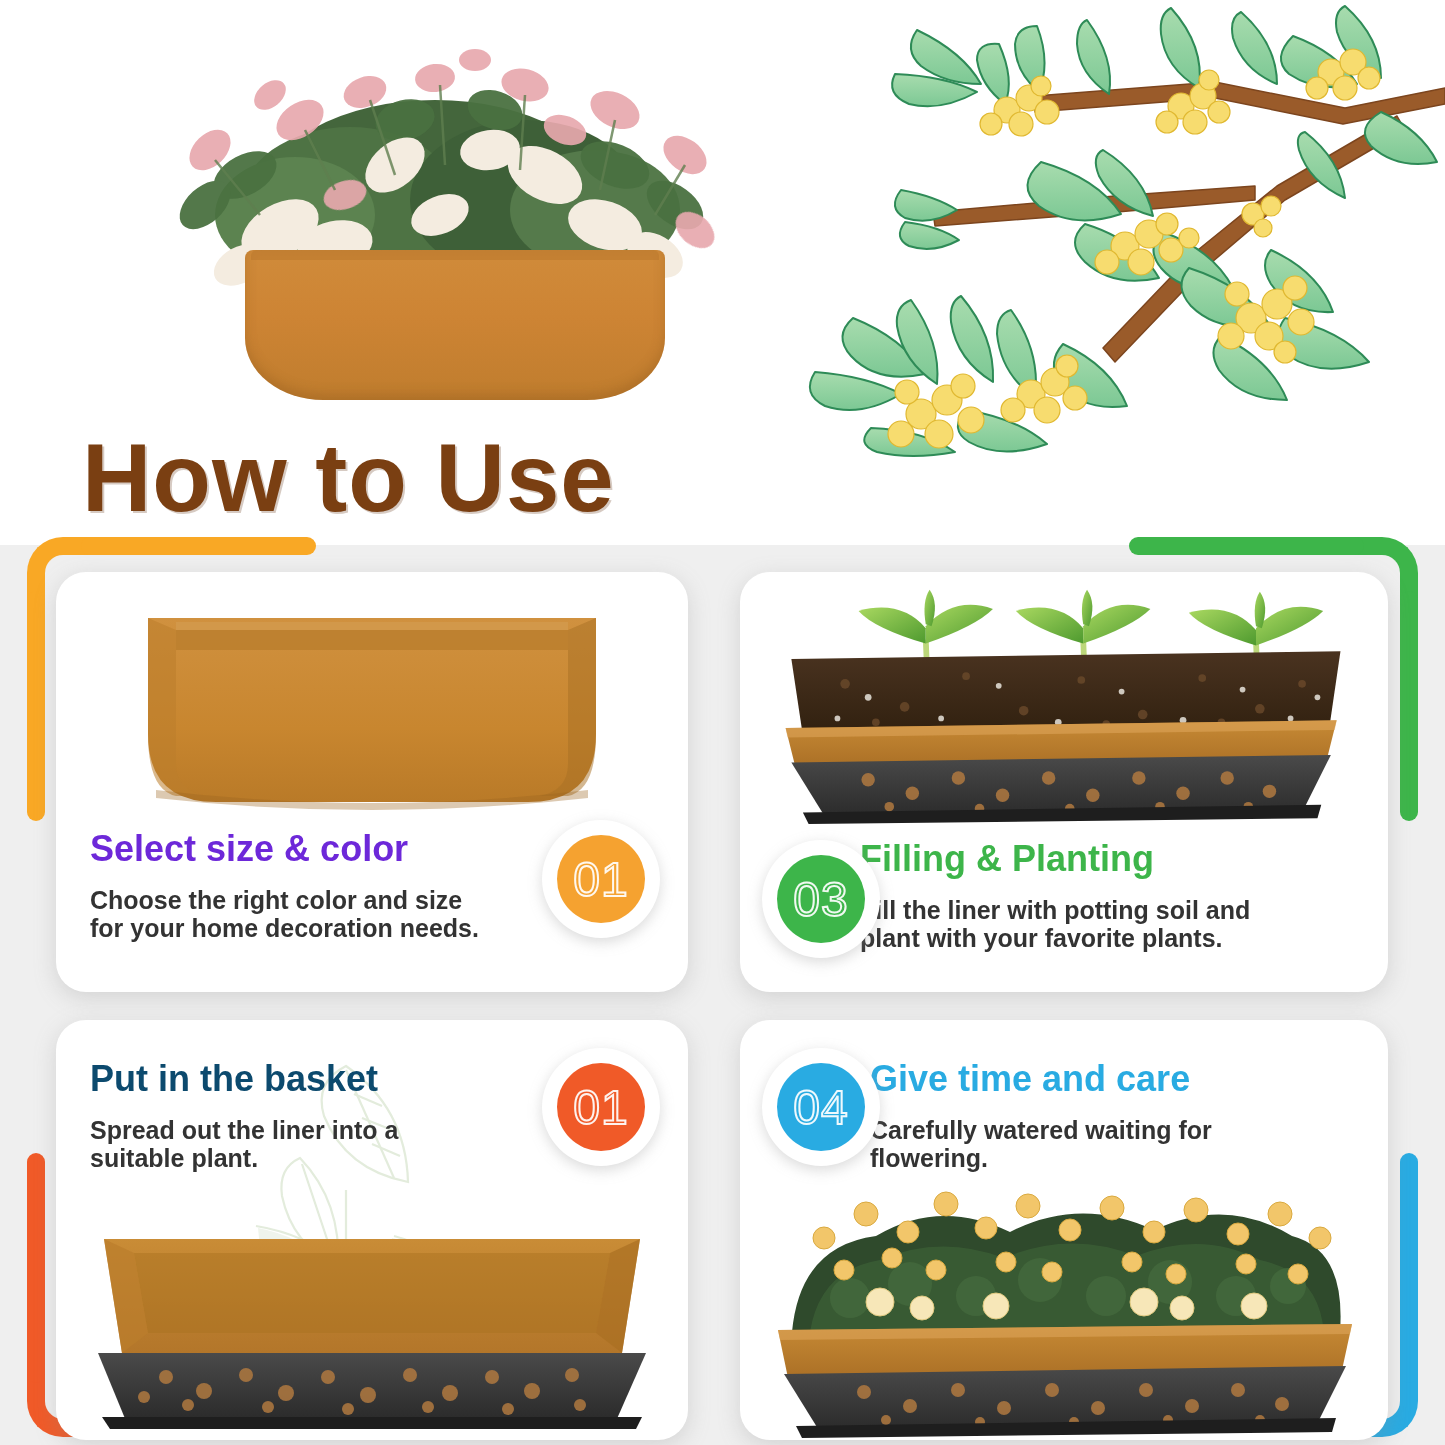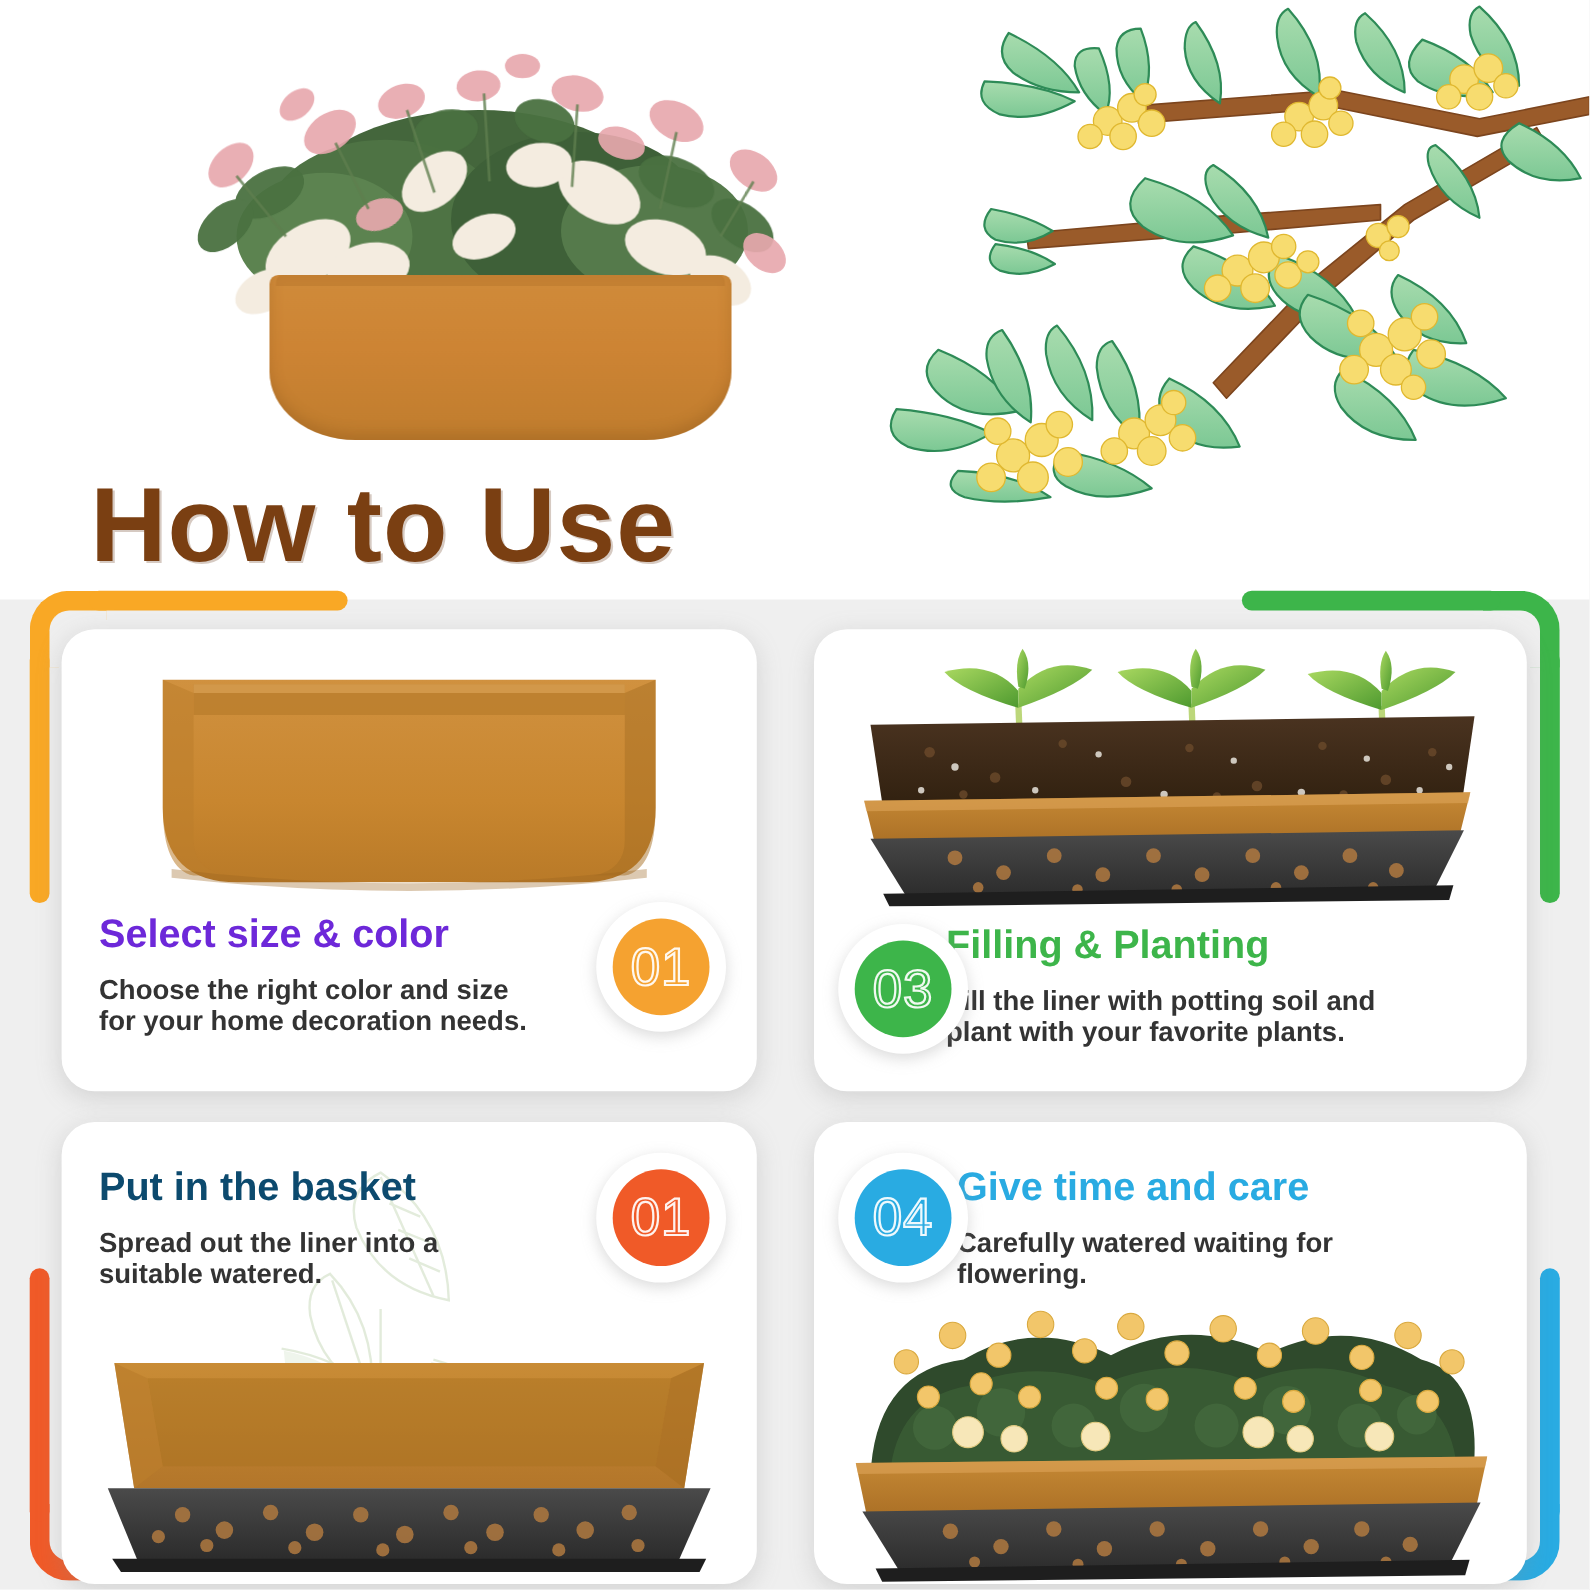--- a/index.html
+++ b/index.html
@@ -446,21 +446,21 @@
       <g fill="#b9cfa8" opacity=".55">
         <path d="M196 208 Q236 218 258 246 Q216 246 194 226 Z"></path>
         <path d="M62 198 Q104 206 128 232 Q88 236 64 218 Z"></path>
       </g>
     </svg>
 
     <div class="txt txt-c2">
       <div class="headline h-tomato">Put in the basket</div>
       <div class="subtext">
         <div>Spread out the liner into a</div>
-        <div>suitable watered.</div>
+        <div>suitable plant.</div>
       </div>
     </div>
 
     <svg class="card-img img-bottom" viewBox="0 0 632 215" preserveAspectRatio="xMidYMax meet">
       <defs>
         <linearGradient id="lin2" x1="0" y1="0" x2="0" y2="1">
           <stop offset="0%" stop-color="#c98c36"></stop>
           <stop offset="100%" stop-color="#b3762a"></stop>
         </linearGradient>
         <linearGradient id="bsk" x1="0" y1="0" x2="0" y2="1">

